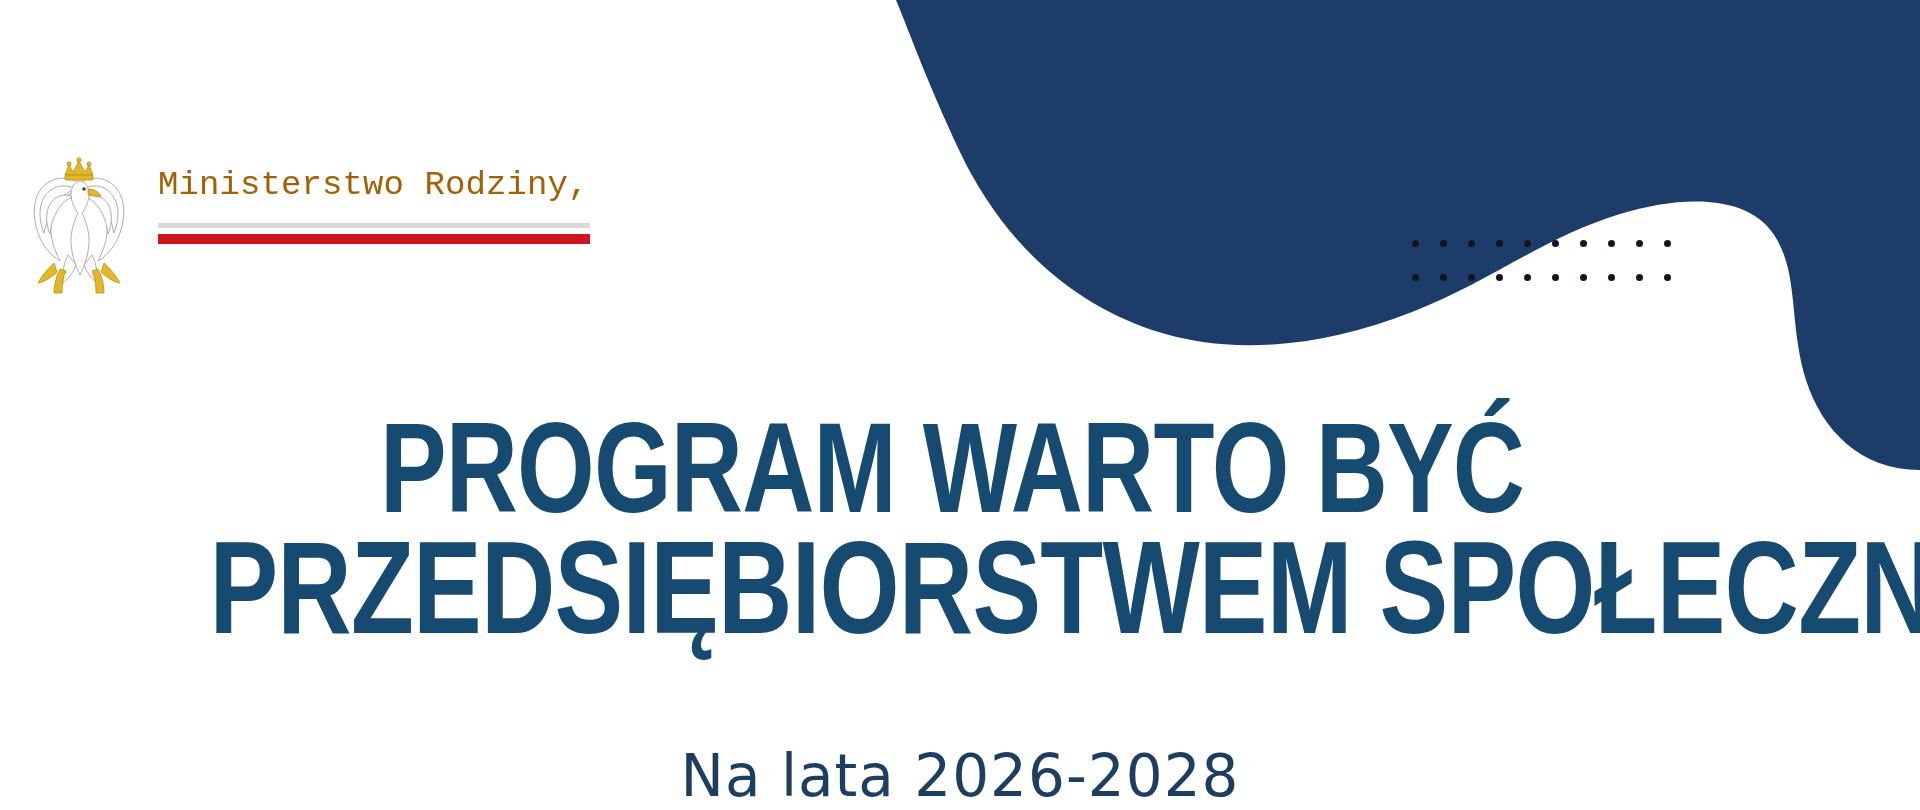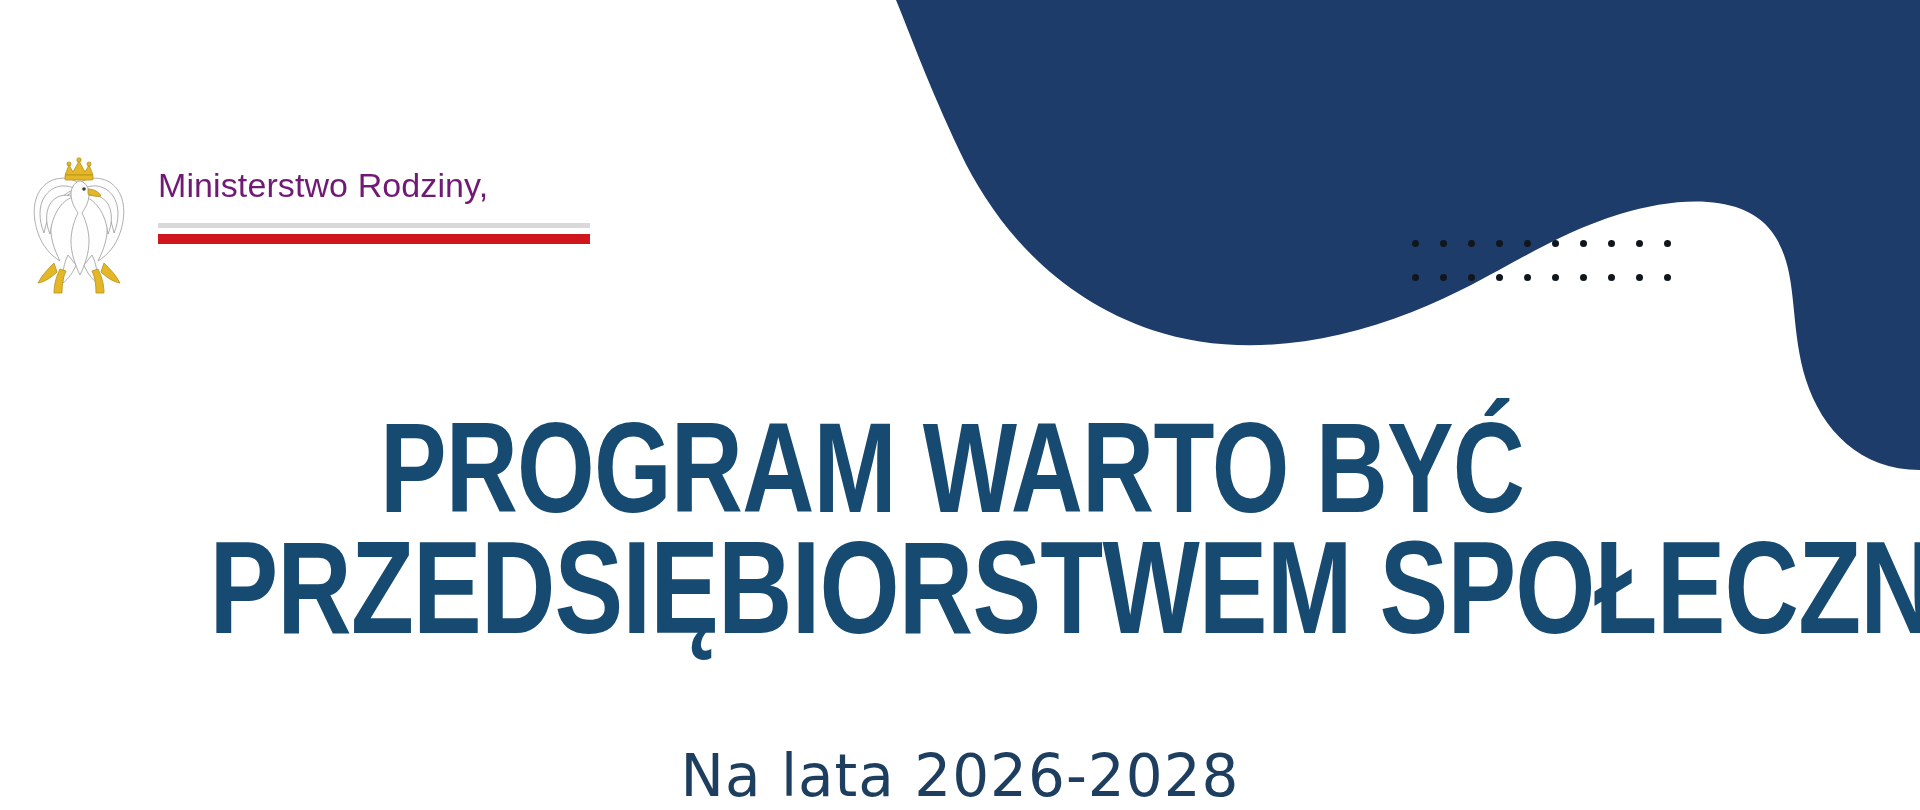--- a/index.html
+++ b/index.html
@@ -43,24 +43,24 @@
     align-items:flex-start;
   }
   #eagle { width:110px; height:150px; flex:0 0 110px; }
   #eagle svg { display:block; width:100%; height:100%; }
 
   #logo-text {
     margin-left:24px;
     padding-top:18px;
   }
   .ministry-line {
-    font-family:Liberation Sans, sans-serif;
+    font-family:Liberation Mono, monospace;
     font-size:34px;
     line-height:44px;
-    color:#701a75;
+    color:#a16207;
     letter-spacing:0.1px;
     white-space:nowrap;
   }
   #flag-rule { margin-top:16px; width:432px; }
   #flag-rule .band-white {
     height:5px;
     background:#d9d9d9;
   }
   #flag-rule .band-gap { height:6px; background:#ffffff; }
   #flag-rule .band-red {

